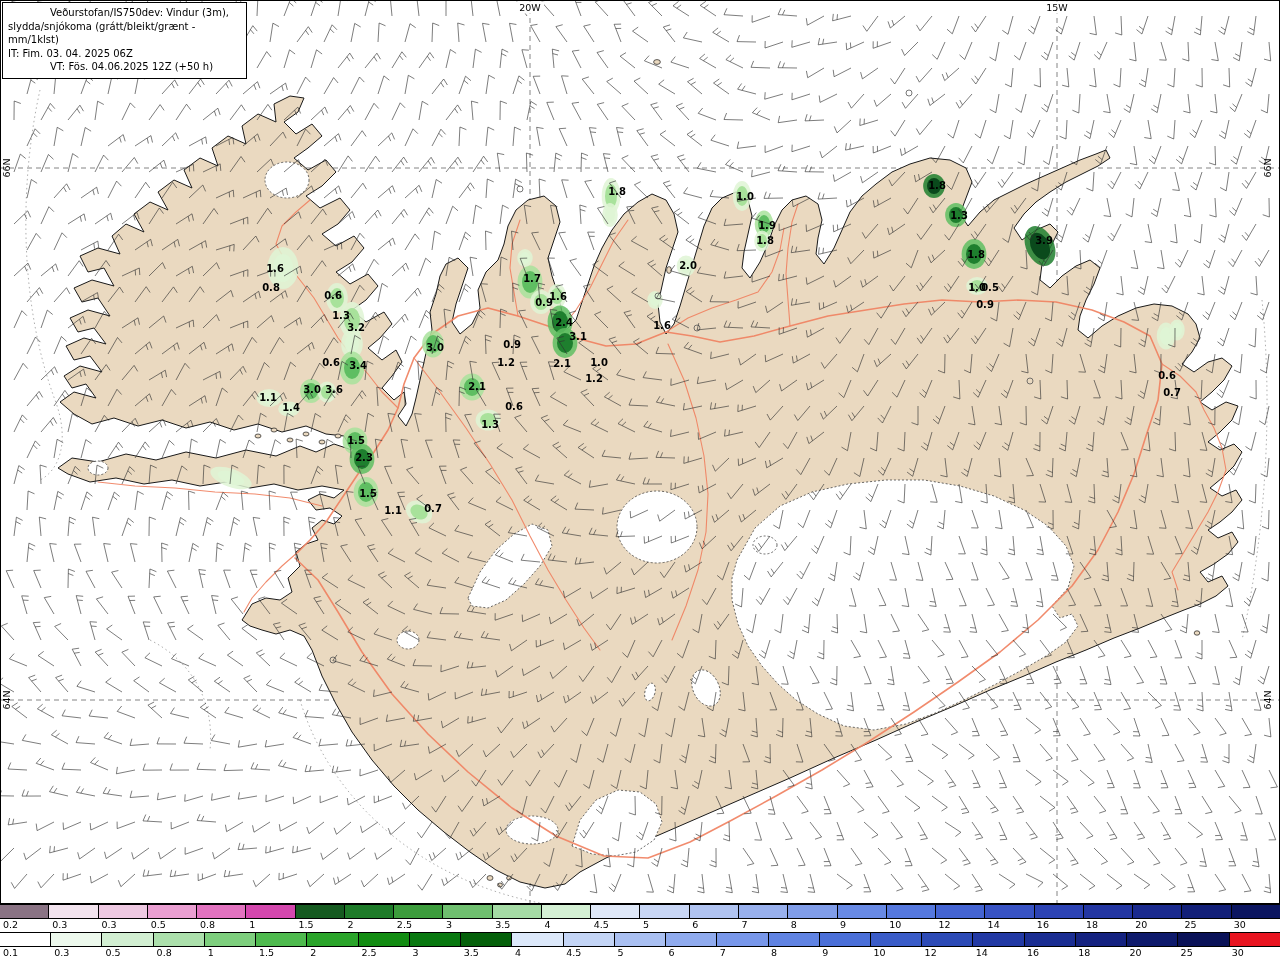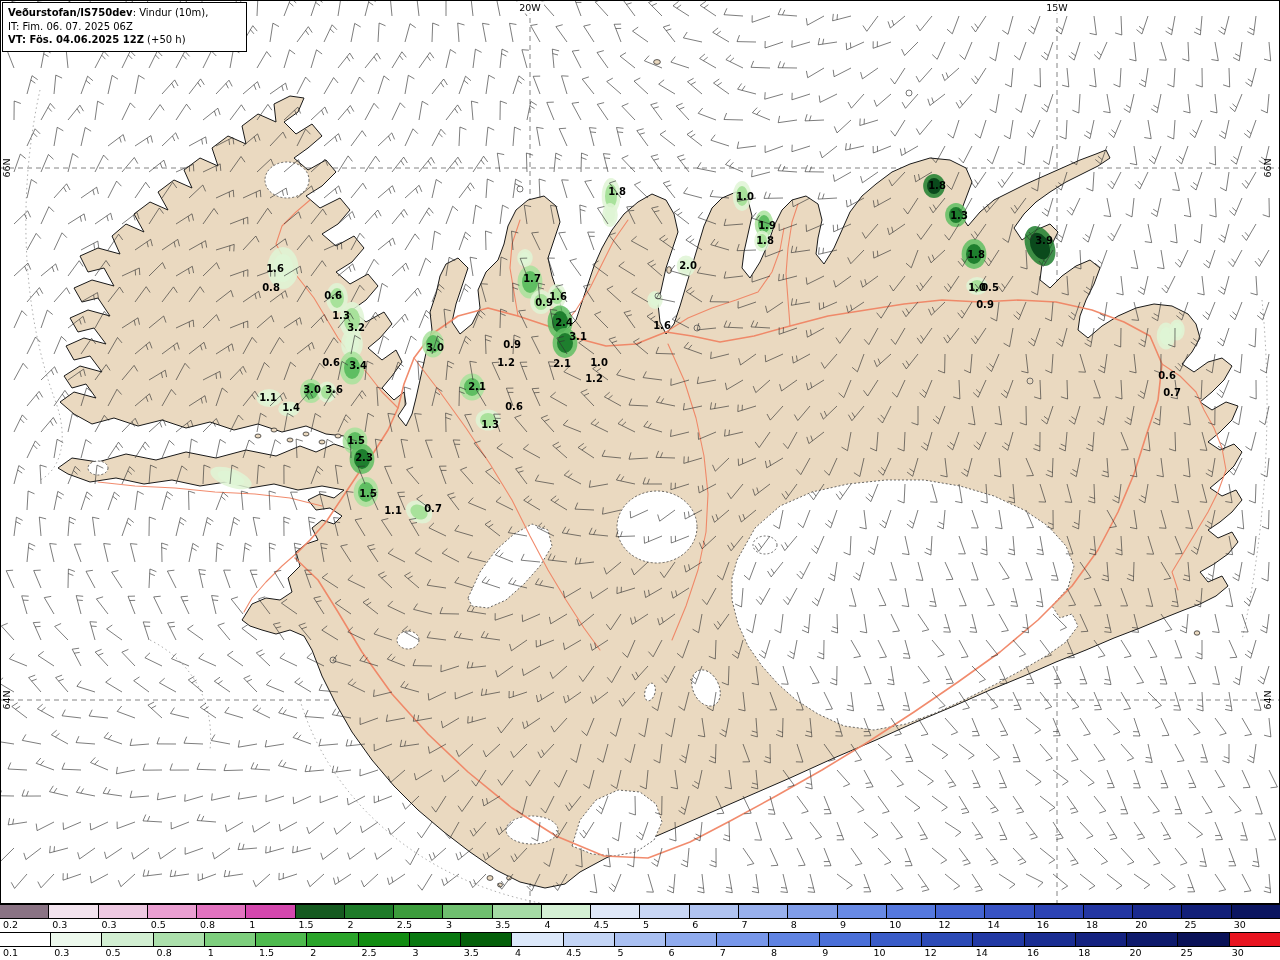--- a/index.html
+++ b/index.html
@@ -1,21 +1,21 @@
 <!DOCTYPE html>
 <html><head>
 <meta charset="utf-8">
 <style>
   html,body{margin:0;padding:0;background:#fff;}
   .page{position:relative;width:1280px;height:960px;overflow:hidden;background:#fff;
         font-family:"DejaVu Sans","Liberation Sans",sans-serif;}
   #map{position:absolute;top:0;left:0;}
   .title-box{position:absolute;top:2px;left:2px;z-index:10;background:#fff;border:1px solid #000;
              padding:3px 6px 4px 5px;font-size:10px;line-height:13.5px;color:#000;width:232px;}
-  .title-box b{font-weight:bold;}
+  .title-box b{font-weight:normal;margin-left:42px;}
   .bars{position:absolute;left:0;top:904px;width:1280px;height:56px;background:#fff;z-index:5;}
   .cbar{display:flex;width:1280px;height:15px;border-top:1px solid #000;border-bottom:1px solid #000;box-sizing:border-box;}
   .cbar .seg{flex:1 1 0;border-left:1px solid #000;box-sizing:border-box;}
   .cbar .seg:first-child{border-left:none;}
   .clabels{position:relative;width:1280px;height:13px;font-size:9.5px;line-height:12px;color:#000;text-align:center;}
   .clabels span{position:absolute;top:0;transform:translateX(3px);white-space:nowrap;}
 </style>
 </head>
 <body>
 <div class="page">
@@ -224,22 +224,23 @@
         <text x="10" y="168" font-size="9.5" text-anchor="middle" fill="#000" transform="rotate(-90 10 168)">66N</text>
         <text x="1271" y="168" font-size="9.5" text-anchor="middle" fill="#000" transform="rotate(-90 1271 168)">66N</text>
         <text x="10" y="700" font-size="9.5" text-anchor="middle" fill="#000" transform="rotate(-90 10 700)">64N</text>
         <text x="1271" y="700" font-size="9.5" text-anchor="middle" fill="#000" transform="rotate(-90 1271 700)">64N</text>
       </g>
 
   <rect x="0.5" y="0.5" width="1279" height="903" fill="none" stroke="#000" stroke-width="1"></rect>
 </svg>
 
 <div class="title-box">
-  <div><b>Veðurstofan/IS750dev</b><span>: Vindur (10m),</span></div>
-  <div>IT: Fim. 06. 07. 2025 06Z</div>
+  <div><b>Veðurstofan/IS750dev</b><span>: Vindur (3m),</span></div>
+  <div>slydda/snjókoma (grátt/bleikt/grænt - mm/1klst)</div>
+  <div>IT: Fim. 03. 04. 2025 06Z</div>
   <div><b>VT: Fös. 04.06.2025 12Z</b><span> (+50 h)</span></div>
 </div>
 
 <div class="bars">
   <div class="cbar" id="snow-bar">
         <div class="seg" style="background: rgb(138, 115, 132);"></div>
         <div class="seg" style="background: rgb(242, 227, 238);"></div>
         <div class="seg" style="background: rgb(238, 201, 226);"></div>
         <div class="seg" style="background: rgb(234, 159, 210);"></div>
         <div class="seg" style="background: rgb(226, 115, 192);"></div>

